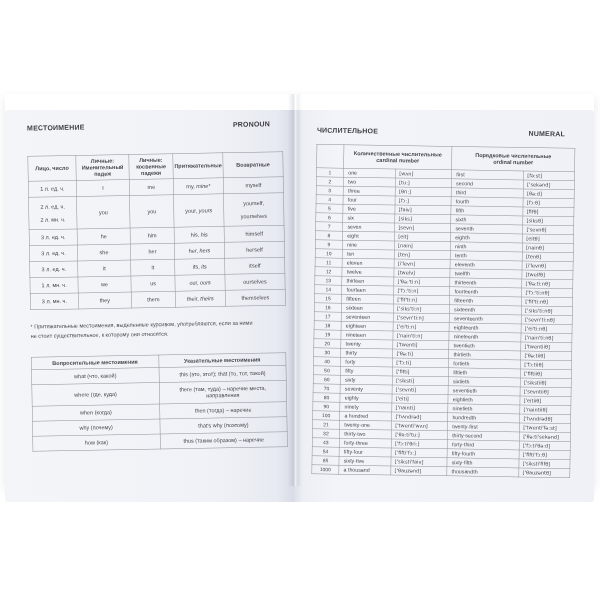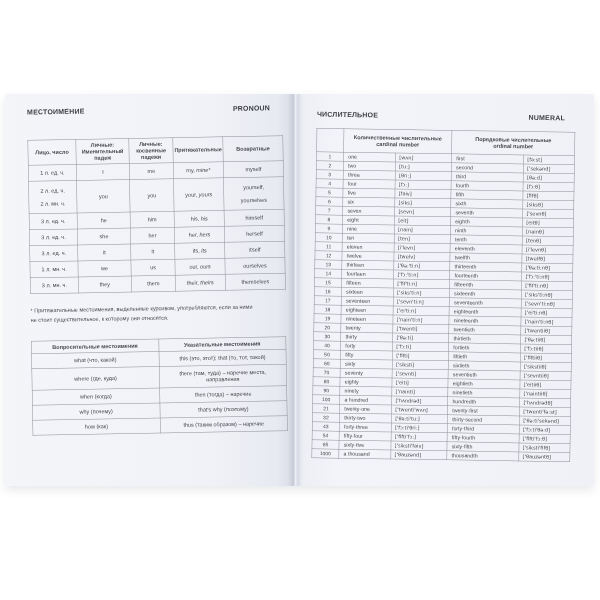--- a/index.html
+++ b/index.html
@@ -1,20 +1,20 @@
 <!DOCTYPE html>
 <html><head>
 <meta charset="utf-8">
 <style>
   html,body{margin:0;padding:0;width:600px;height:600px;background:#ffffff;overflow:hidden;
     font-family:"Liberation Sans","DejaVu Sans",sans-serif;}
   .bg{position:absolute;left:0;top:0;width:600px;height:600px;background:#ffffff;}
   .book{position:absolute;left:5px;top:94px;width:589px;height:392px;
     box-shadow:0 4px 10px rgba(60,65,80,0.12);border-radius:3px;}
-  .page{position:absolute;top:0;height:100%;}
+  .page{position:absolute;top:16px;height:100%;}
   .page-left{left:0;width:289px;border-radius:3px 0 0 3px;
     background:linear-gradient(to right,#f4f5f9 0%,#f1f2f7 70%,#e7eaf1 94%,#d9dce6 100%);}
   .page-right{left:289px;width:300px;border-radius:0 3px 3px 0;
     background:linear-gradient(to right,#dcdfe9 0%,#edeff5 3%,#f3f4f9 14%,#f0f1f6 100%);}
   .spine{position:absolute;left:283px;top:0;width:14px;height:100%;pointer-events:none;
     background:linear-gradient(to right,rgba(110,118,138,0) 0%,rgba(110,118,138,0.18) 40%,rgba(255,255,255,0.45) 52%,rgba(110,118,138,0.10) 70%,rgba(110,118,138,0) 100%);}
   .content{position:absolute;transform-origin:0 0;color:#45464b;}
   .content-l{left:22px;top:14px;width:510px;transform:scale(0.5) rotate(-1deg);}
   .content-r{left:23px;top:16px;width:516px;transform:scale(0.5) rotate(0.9deg);}
   .page-head{display:flex;justify-content:space-between;align-items:flex-start;}

